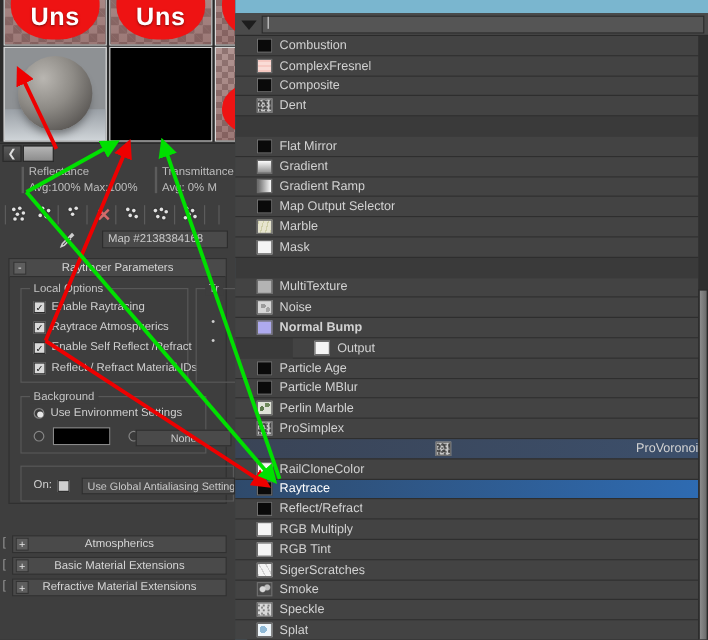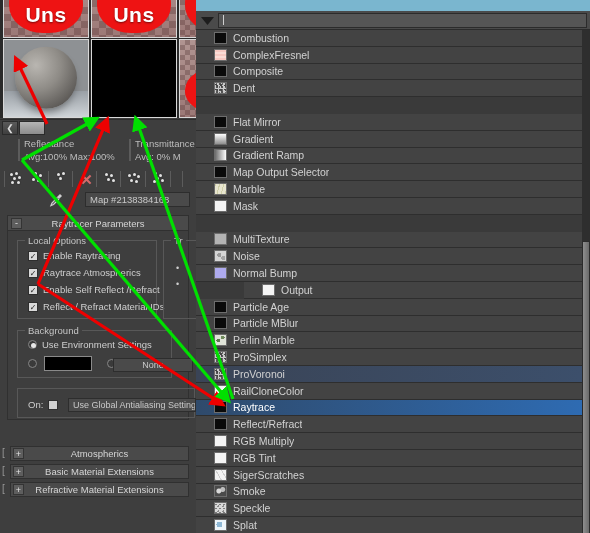--- a/index.html
+++ b/index.html
@@ -236,21 +236,21 @@
   #map-list {
     position:absolute; left:0; top:30px; width:394px; height:503px;
     background:#3a3a3a;
   }
   .map-row {
     position:absolute; left:0; width:386px; height:16.8px;
     background:#434343; border-bottom:1px solid #2e2e2e;
     display:flex; align-items:center;
   }
   .map-row.sel      { background: linear-gradient(to right,#2f4a6b 0%, #2e6bb2 100%); }
-  .map-row.sel-soft { background: linear-gradient(to right,#3a4456 0%, #3c4f6b 100%); }
+  .map-row.sel-soft { background: linear-gradient(to right,#3a4456 0%, #3c4f6b 100%); justify-content: space-between; }
   .map-row .indent { width:18px; flex:0 0 auto; height:100%; }
   .sw {
     width:13px; height:12px; flex:0 0 auto; border:1px solid #6d6d6d;
     margin-right:6px;
   }
   .map-label {
     color:#d2d2d2; font-size:10.5px; white-space:nowrap; overflow:hidden;
   }
   .map-row.sel .map-label { color:#ffffff; }
 
@@ -585,21 +585,21 @@
         <div class="map-row" style="top: 201.6px;">
           <span class="indent"></span>
           <span class="sw sw-grey"></span>
           <span class="map-label">MultiTexture</span>
         </div>
         <div class="map-row" style="top: 218.4px;">
           <span class="indent"></span>
           <span class="sw sw-softnoise"></span>
           <span class="map-label">Noise</span>
         </div>
-        <div class="map-row" style="top: 235.2px;">
+        <div class="map-row" style="top: 235.2px; font-weight: bold;">
           <span class="indent"></span>
           <span class="sw sw-lav"></span>
           <span class="map-label">Normal Bump</span>
         </div>
         <div class="map-row" style="top: 252px; margin-left: 48px;">
           <span class="indent"></span>
           <span class="sw sw-white"></span>
           <span class="map-label">Output</span>
         </div>
         <div class="map-row" style="top: 268.8px;">

